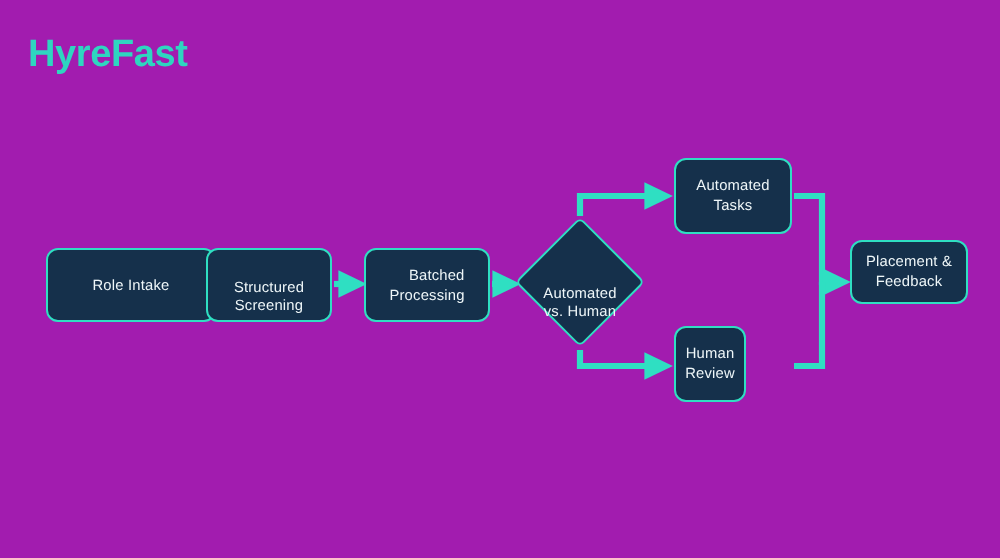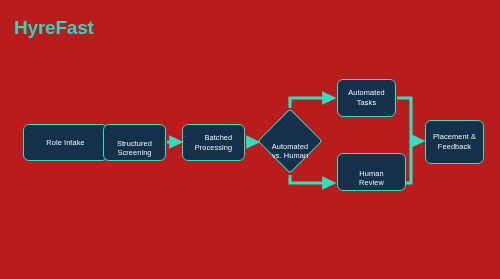--- a/index.html
+++ b/index.html
@@ -9,21 +9,21 @@
   body {
     width: 500px;
     height: 279px;
     overflow: hidden;
     font-family: "Liberation Sans", sans-serif;
   }
   #slide {
     position: relative;
     width: 500px;
     height: 279px;
-    background: #b91c1c;
+    background: #a21caf;
     overflow: hidden;
   }
   #brand-title {
     position: absolute;
     left: 14px;
     top: 16px;
     font-size: 19px;
     font-weight: bold;
     letter-spacing: -0.2px;
     color: #2ed6c0;
@@ -122,23 +122,23 @@
   <div class="decision-text" style="left:253px; top:132px;">
     <span>Automated
 vs. Human</span>
   </div>
 
   <div class="node" style="left:337px; top:79px; width:59px; height:38px;">
     <span class="node-label">Automated
 Tasks</span>
   </div>
 
-  <div class="node" style="left:337px; top:153px; width:69px; height:38px;align-items:flex-end;">
+  <div class="node" style="left:337px; top:163px; width:36px; height:38px;">
     <span class="node-label">Human
 Review</span>
   </div>
 
-  <div class="node" style="left:425px; top:120px; width:59px; height:44px;">
+  <div class="node" style="left:425px; top:120px; width:59px; height:32px;">
     <span class="node-label">Placement &amp;
 Feedback</span>
   </div>
 
 </div>
 
 </body></html>

